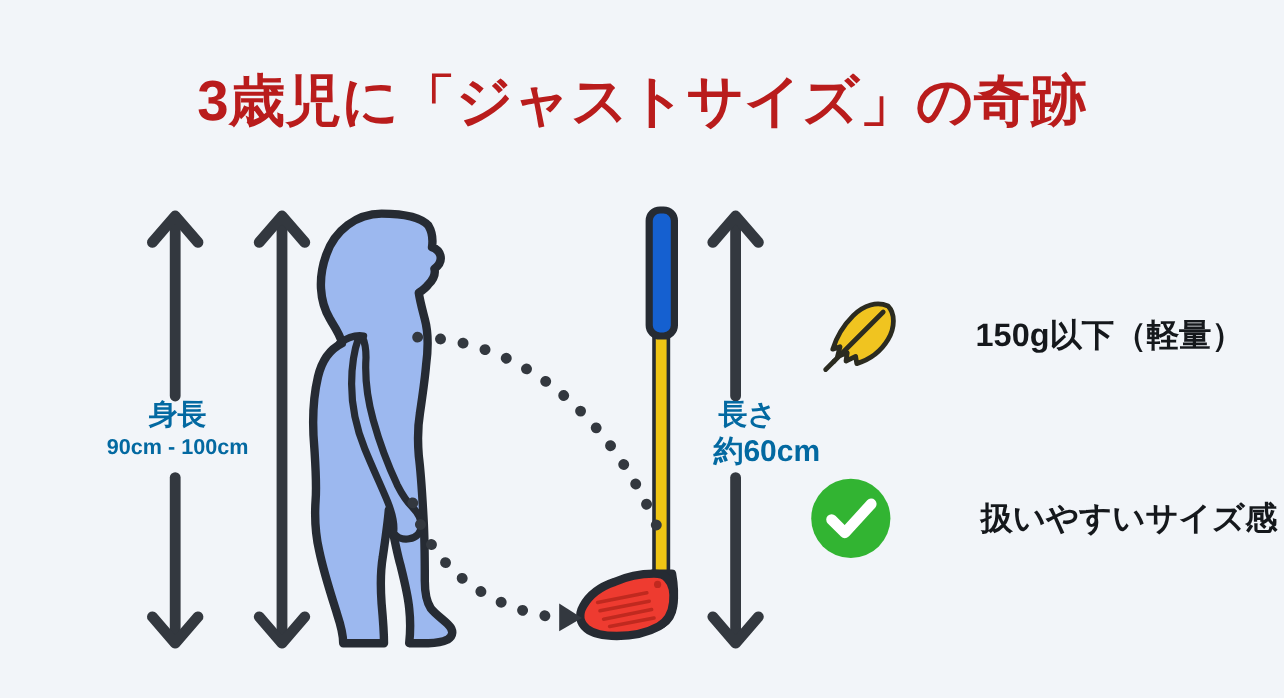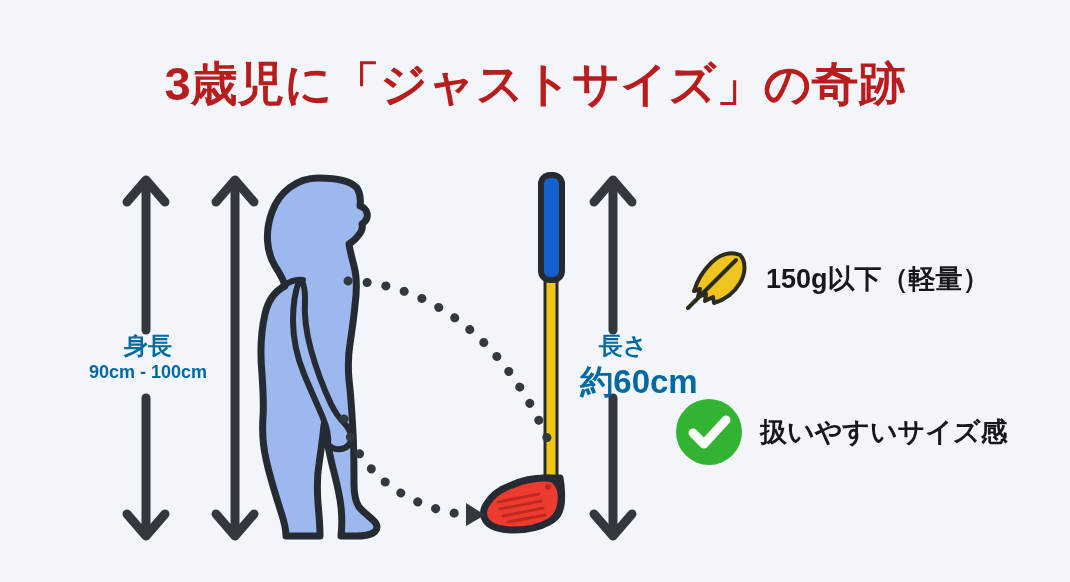--- a/index.html
+++ b/index.html
@@ -56,38 +56,39 @@
     font-size: 24px;
   }
   #height-label .l2 { font-size: 18px; }
 
   #length-label {
     left: 548px;
     top: 331px;
     width: 150px;
     font-size: 24px;
   }
-  #length-label .l2 { font-size: 33px; padding-left: 32px; }
+  #length-label .l2 { font-size: 25px; padding-left: 32px; }
 
   .feature-row {
     position: absolute;
     display: flex;
     align-items: center;
+    gap: 47px;
   }
   #feature-weight { left: 686px; top: 248px; }
   #feature-size   { left: 674px; top: 397px; }
 
   .feature-text {
     font-size: 27px;
     font-weight: bold;
     color: #15181c;
     white-space: nowrap;
   }
   #feature-weight .feature-text { margin-left: 16px; }
-  #feature-size .feature-text { margin-left: 16px; }
+  #feature-size .feature-text { margin-left: 26px; }
 
   .feature-icon {
     display: block;
     flex: 0 0 auto;
   }
 </style>
 </head>
 <body>
 
 <div id="infographic">

